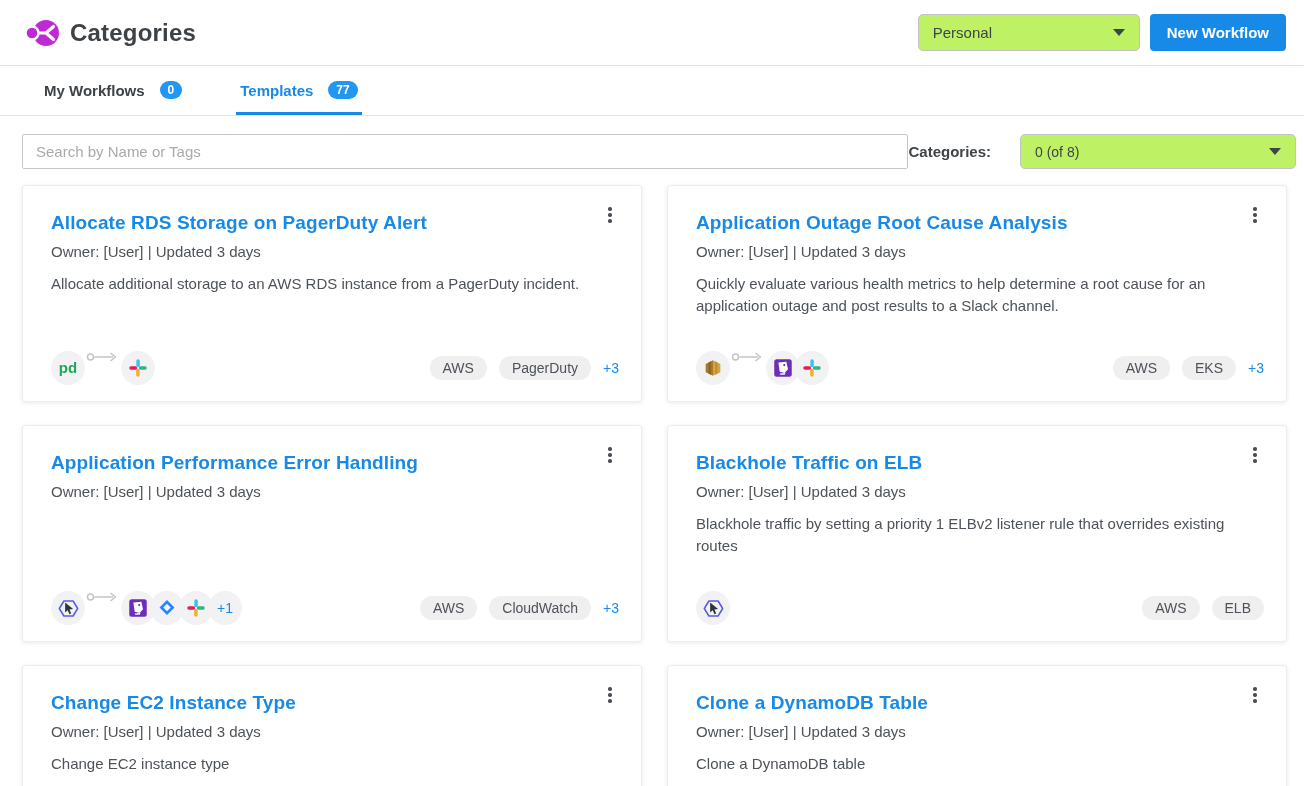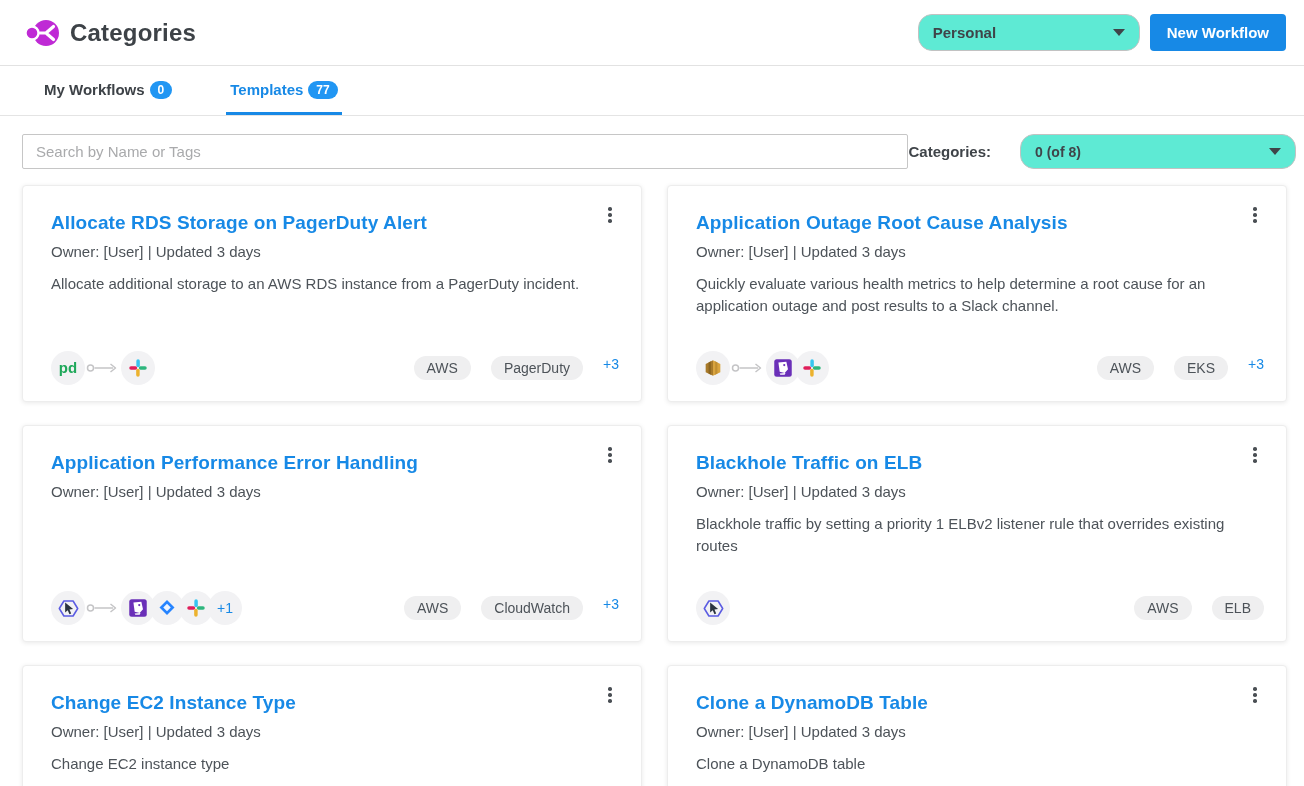--- a/index.html
+++ b/index.html
@@ -4,32 +4,32 @@
 <style>
   * { margin:0; padding:0; box-sizing:border-box; }
   html,body { width:1304px; height:786px; overflow:hidden; background:#fff;
     font-family:"Liberation Sans","DejaVu Sans",sans-serif; color:#4d5359; }
 
   
   .header { height:66px; display:flex; align-items:center; padding:0 18px 0 24px;
     border-bottom:1px solid #e2e2e2; }
   .app-title { font-size:24px; font-weight:700; color:#3d4247; margin-left:10px; letter-spacing:.2px; }
   .header-right { margin-left:auto; display:flex; align-items:center; gap:10px; }
-  .select-box { height:37px; border:1px solid #c2c2c2; border-radius:14px; background:#5eead4;
+  .select-box { height:37px; border:1px solid #c2c2c2; border-radius:5px; background:#bef264;
     display:flex; align-items:center; justify-content:space-between; padding:0 14px;
-    font-size:15px; color:#3f4449; cursor:pointer;font-weight:bold; }
+    font-size:15px; color:#3f4449; cursor:pointer; }
   .select-box .caret { width:0; height:0; border-left:6px solid transparent;
     border-right:6px solid transparent; border-top:7px solid #3f4449; margin-left:12px; }
   .workspace-select { width:222px; }
   .primary-btn { height:37px; padding:0 17px; background:#1789e6; border:none; border-radius:4px;
     color:#fff; font-size:15px; font-weight:700; cursor:pointer; font-family:inherit; }
 
   
   .tabbar { display:flex; gap:50px; padding-left:40px; border-bottom:1px solid #e4e4e4; }
-  .tab { display:flex; gap:5px; padding:15px 4px 13px 4px; font-size:15px;
+  .tab { display:flex; align-items:center; gap:15px; padding:15px 4px 13px 4px; font-size:15px;
     font-weight:700; color:#3d4247; cursor:pointer; border-bottom:3px solid transparent; }
   .tab.active { color:#1789e6; border-bottom-color:#1789e6; }
   .tab-badge { background:#2196f3; color:#fff; font-size:12px; font-weight:700;
     border-radius:10px; padding:2px 8px; line-height:14px; }
 
   
   .filter-row { margin:18px 8px 0 22px; display:flex; align-items:center; justify-content:space-between; }
   .search-input { width:888px; height:35px; border:1px solid #c6c6c6; border-radius:2px;
     padding:0 13px; font-size:15px; color:#3f4449; font-family:inherit; outline:none; }
   .search-input::placeholder { color:#a9aaac; }
@@ -45,28 +45,28 @@
   .kebab { position:absolute; top:14px; right:18px; width:26px; height:30px; background:none;
     border:none; cursor:pointer; display:flex; flex-direction:column; align-items:center;
     justify-content:center; gap:2.5px; }
   .kebab .dot { width:3.5px; height:3.5px; border-radius:50%; background:#4a4f54; }
   .card-title { font-size:19px; font-weight:700; color:#1789e6; cursor:pointer; letter-spacing:.1px; }
   .card-meta { margin-top:9px; font-size:15px; color:#4d5359; }
   .card-desc { margin-top:13px; font-size:15px; line-height:22px; color:#4d5359;
     max-width:560px; }
   .card-footer { position:absolute; left:28px; right:22px; bottom:16px; display:flex;
     align-items:center; justify-content:space-between; }
-  .icon-row { display:flex; align-items:center; }
+  .icon-row { display:flex; align-items:flex-start; }
   .icon-circle { width:34px; height:34px; border-radius:50%; background:#f2f2f4;
     display:flex; align-items:center; justify-content:center; flex:none; }
   .icon-circle + .icon-circle { margin-left:-5px; }
   .connector { margin:0 1px; display:flex; align-items:center; }
   .icon-badge { width:34px; height:34px; border-radius:50%; background:#f2f2f4; margin-left:-5px;
     display:flex; align-items:center; justify-content:center; font-size:14px; color:#1789e6; }
-  .tag-row { display:flex; gap:20px; }
+  .tag-row { display:flex; align-items:center; gap:12px; }
   .tag-pill { background:#efeff0; border-radius:13px; padding:4px 13px; font-size:14px;
     color:#4d5359; white-space:nowrap; }
   .more-tags { color:#1789e6; font-size:14px; cursor:pointer; }
 </style>
 </head>
 <body>
 
 <header class="header">
   <span style="display:flex;">
     <svg width="36" height="34" viewBox="0 0 36 34">

